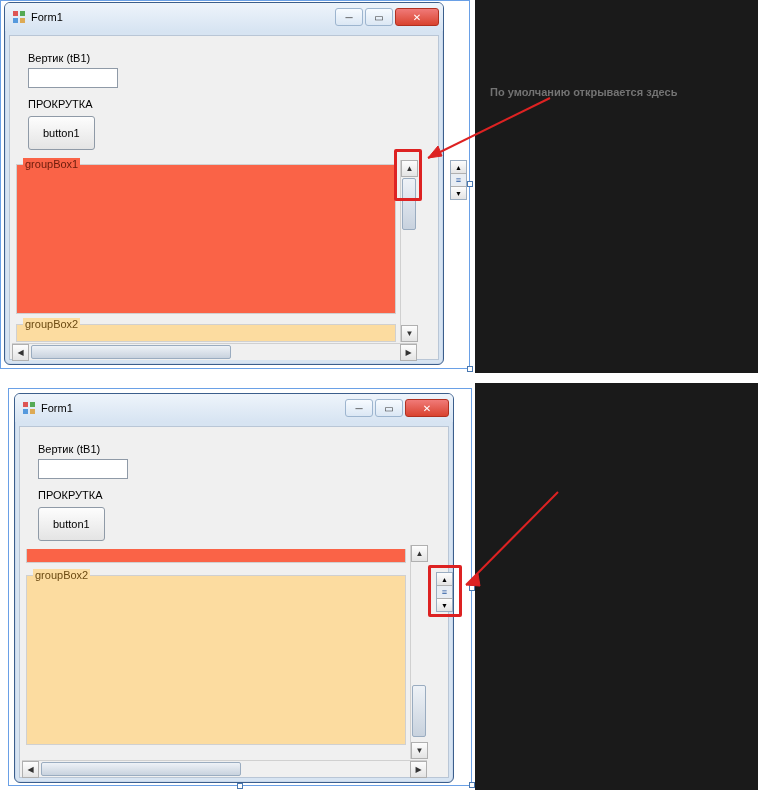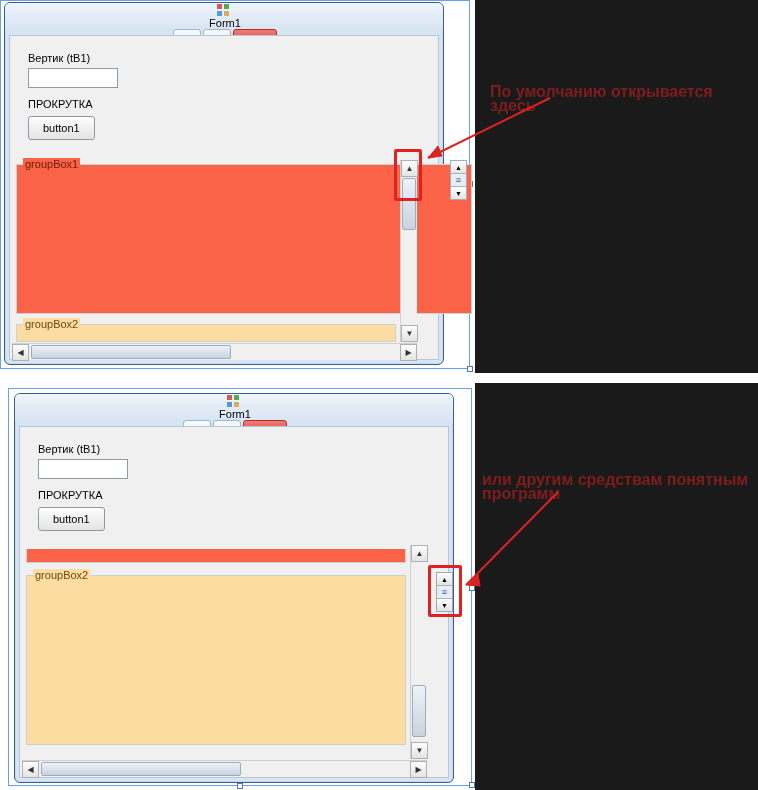--- a/index.html
+++ b/index.html
@@ -30,21 +30,20 @@
     box-shadow: 0 0 0 1px #c9d8eb inset;
   }
   .titlebar {
     height: 28px;
     display: flex;
     align-items: center;
     padding: 0 4px 0 6px;
     background: linear-gradient(#eef4fb, #d7e4f2);
     border-top-left-radius: 5px;
     border-top-right-radius: 5px;
-    flex-direction: column;
   }
   .titlebar .app-icon {
     width: 16px; height: 16px; margin-right: 4px;
     display:flex; align-items:center; justify-content:center;
   }
   .titlebar .title { color:#000; }
   .titlebar .spacer { flex:1; }
   .winbtns { display:flex; gap:2px; }
   .winbtn {
     width: 28px; height: 18px;
@@ -67,21 +66,21 @@
     height: calc(100% - 36px);
     position: relative;
   }
   .label { color:#000;text-align:right; }
   .textbox {
     border:1px solid #8f9aa7; background:#fff; height:20px; width:90px;
   }
   .wfbutton {
     border:1px solid #8f9aa7; border-radius:3px;
     background: linear-gradient(#fdfdfd,#e4e4e4);
-    height:24px; padding:0 14px;
+    height:34px; padding:0 14px;
     display:inline-flex; align-items:center;
     color:#000;
   }
   .groupbox {
     position:absolute;
     border:1px solid #d0d0d0;
   }
   .groupbox .legend {
     position:absolute; top:-7px; left:6px;
     padding:0 2px; font-size:11px;
@@ -150,22 +149,22 @@
     display:flex; align-items:center; justify-content:center; font-size:7px;
   }
   .small-ctl .mid {
     height:12px;
     display:flex; align-items:center; justify-content:center;
     font-size:9px; color:#2456a0;
   }
 
   .annot {
     position:absolute;
-    color:#7f1d1d;
-    font-size:16px;
+    color:#737373;
+    font-size:11px;
     font-weight:bold;
     line-height:14px;
   }
   svg.arrow-line { position:absolute; overflow:visible; }
   svg.arrow-line line, svg.arrow-line polygon { stroke:#d22; fill:#d22; }
 </style>
 </head>
 <body>
 
 <div class="dark-pane dark-top"></div>
@@ -195,21 +194,21 @@
     </div>
   </div>
   <div class="client">
     <div class="label" style="position:absolute; left:18px; top:16px;">Вертик (tB1)</div>
     <div class="textbox" style="position:absolute; left:18px; top:32px;"></div>
     <div class="label" style="position:absolute; left:18px; top:62px;">ПРОКРУТКА</div>
     <div class="wfbutton" style="position:absolute; left:18px; top:80px;">
         <span>button1</span>
       </div>
 
-    <div class="groupbox gb1" style="left:6px; top:128px; width:456px; height:150px;">
+    <div class="groupbox gb1" style="left:6px; top:128px; width:380px; height:150px;">
       <span class="legend">groupBox1</span>
     </div>
 
     <div class="groupbox gb2" style="left:6px; top:288px; width:380px; height:18px;">
       <span class="legend">groupBox2</span>
     </div>
 
     <div class="vscroll" style="left:390px; top:124px; height:182px;">
       <div class="arrow">▲</div>
       <div class="thumb" style="top:18px; height:52px;"></div>
@@ -295,18 +294,17 @@
 <div class="small-ctl" style="left:436px; top:572px;">
   <div class="btn">▲</div>
   <div class="mid">≡</div>
   <div class="btn" style="border-bottom:none;border-top:1px solid #b0b0b0;">▼</div>
 </div>
 <div class="red-box" style="left:428px; top:565px; width:34px; height:52px;"></div>
 
 <div class="annot" style="left:482px; top:445px;">
   <br>
   <br>
-  <span>или другим средствам понятным программ</span>
 </div>
 <svg class="arrow-line" style="left:458px; top:490px;" width="140" height="110">
   <line x1="100" y1="2" x2="8" y2="95" stroke-width="2"></line>
   <polygon points="8,95 20,84 22,96"></polygon>
 </svg>
 
 </body></html>

